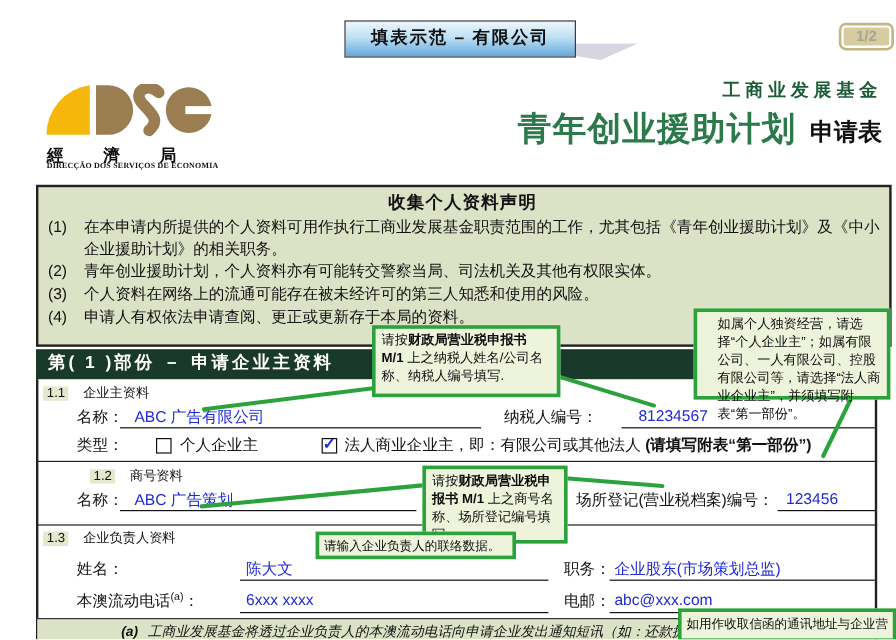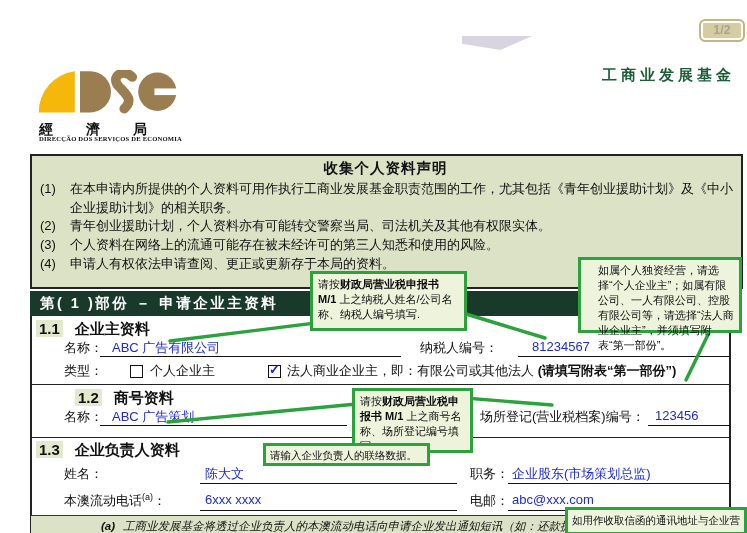--- a/index.html
+++ b/index.html
@@ -36,21 +36,21 @@
   .decl-item{display:flex;font-size:13px;line-height:1.44;}
   .decl-num{width:30px;flex:none;padding-left:2px;}
   .decl-text{flex:1;}
 
   
   .section-bar{left:30px;top:291px;width:701px;height:25px;background:#19392a;color:#fff;
         font-size:14.5px;font-weight:bold;letter-spacing:2.5px;line-height:25px;padding-left:10px;}
   .form-table{left:30px;top:316px;width:701px;height:217px;border-left:2px solid #222;border-right:2px solid #222;}
   .hdiv{left:30px;width:701px;height:0;border-top:1.5px solid #222;}
 
-  .sec-head{font-size:15px;font-weight:bold;white-space:nowrap;}
+  .sec-head{font-size:11px;font-weight:normal;white-space:nowrap;}
   .sec-num{background:#e3e9cc;padding:0 3px;margin-right:12px;}
   .flabel{font-size:13px;white-space:nowrap;}
   .fvalue{font-size:13px;color:#1f2ad4;white-space:nowrap;}
   .uline{height:0;border-bottom:1.2px solid #111;}
   .cb{width:11px;height:11px;border:1.5px solid #111;background:#fff;position:absolute;}
   .cb.checked::after{content:"✓";position:absolute;left:0px;top:-4px;color:#1f2ad4;
         font-size:13px;font-weight:bold;}
   .opt-note{font-weight:bold;}
   sup{font-size:9px;}
 
@@ -70,33 +70,38 @@
   .anno-e{left:565px;top:507px;width:182px;height:28px;font-size:10.5px;padding:3px 4px;}
 
   .arrows{position:absolute;left:0;top:0;z-index:5;pointer-events:none;}
 </style>
 </head>
 <body>
 
 <div class="page">
 
   <div class="abs sample-shadow"></div>
+  <div class="abs sample-box">填表示范 – 有限公司</div>
   <div class="abs page-badge">1/2</div>
 
   <svg class="abs" style="left:38px;top:70px;" width="140" height="45" viewBox="0 0 190 60">
     <path d="M50,1 A56,56 0 0 0 1,57 L50,57 Z" fill="#f4b70a"></path>
     <path d="M57,1 L71,1 A28,28 0 0 1 71,57 L57,57 Z" fill="#9b7d52"></path>
     <path d="M128,9 C116,-3 98,8 109,21 C120,33 130,40 117,52" fill="none" stroke="#9b7d52" stroke-width="13" stroke-linecap="round"></path>
     <circle cx="162" cy="29" r="26" fill="#9b7d52"></circle>
     <rect x="158" y="24.5" width="34" height="9" fill="#fff"></rect>
   </svg>
   <div class="abs logo-cn">經濟局</div>
   <div class="abs logo-pt">DIRECÇÃO DOS SERVIÇOS DE ECONOMIA</div>
 
   <div class="abs org-title">工商业发展基金</div>
+  <div class="abs scheme-line">
+    <span class="scheme-title">青年创业援助计划</span>
+    <span class="form-word">申请表</span>
+  </div>
 
   <div class="abs decl-box">
     <div class="decl-title">收集个人资料声明</div>
     <div class="decl-item">
       <span class="decl-num">(1)</span>
       <span class="decl-text">在本申请内所提供的个人资料可用作执行工商业发展基金职责范围的工作，尤其包括《青年创业援助计划》及《中小企业援助计划》的相关职务。</span>
     </div>
     <div class="decl-item">
       <span class="decl-num">(2)</span>
       <span class="decl-text">青年创业援助计划，个人资料亦有可能转交警察当局、司法机关及其他有权限实体。</span>

